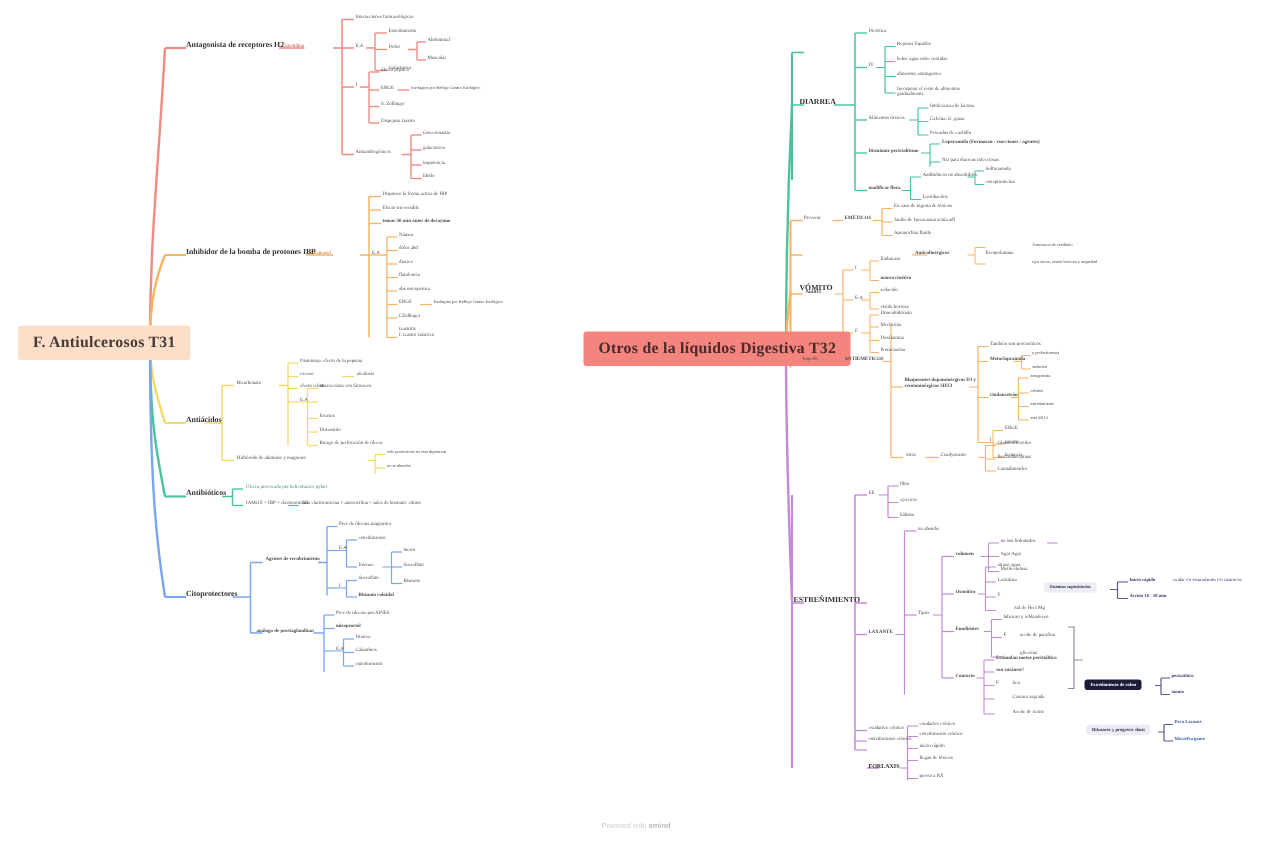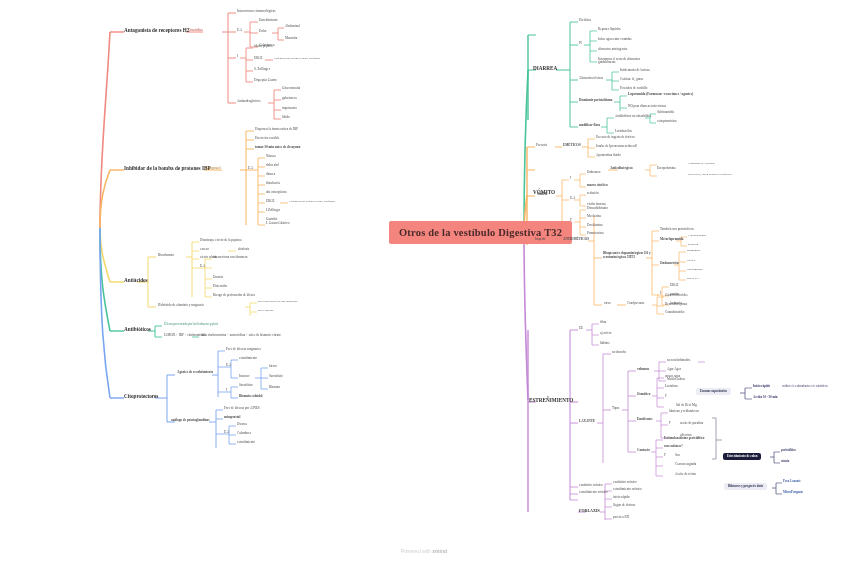--- a/index.html
+++ b/index.html
@@ -308,21 +308,22 @@
     <line x1="745" y1="388" x2="752" y2="388" stroke="#5b5b8a" stroke-width=".7"></line>
     <line x1="745" y1="399" x2="752" y2="399" stroke="#5b5b8a" stroke-width=".7"></line>
     <path d="M770 457 L774 457 M774 452 L774 463" stroke="#5b5b8a" stroke-width=".8" fill="none"></path>
     <line x1="774" y1="452" x2="780" y2="452" stroke="#5b5b8a" stroke-width=".7"></line>
     <line x1="774" y1="463" x2="780" y2="463" stroke="#5b5b8a" stroke-width=".7"></line>
     <path d="M772 488 L776 488 M776 483 L776 494" stroke="#5b5b8a" stroke-width=".8" fill="none"></path>
     <line x1="776" y1="483" x2="782" y2="483" stroke="#5b5b8a" stroke-width=".7"></line>
     <line x1="776" y1="494" x2="782" y2="494" stroke="#5b5b8a" stroke-width=".7"></line>
   </svg>
 
-  <div class="node central pink" style="left:389px;top:221px;">Otros de la vestíbulo Digestiva T32</div>
+  <div class="node central" style="left:12px;top:217px;">F. Antiulcerosos  T31</div>
+  <div class="node central pink" style="left:389px;top:221px;">Otros de la líquidos Digestiva T32</div>
 
   <div class="node main-lbl" style="left:124px;top:28px;">Antagonista de receptores H2</div>
   <div class="node main-lbl" style="left:124px;top:166px;">Inhibidor de la bomba de protones IBP</div>
   <div class="node main-lbl" style="left:124px;top:278px;">Antiácidos</div>
   <div class="node main-lbl" style="left:124px;top:327px;">Antibióticos</div>
   <div class="node main-lbl" style="left:124px;top:394px;">Citoprotectores</div>
 
   <div class="node sub red" style="left:188px;top:29px;">Cimetidina</div>
   <div class="node sub" style="left:237px;top:10px;">Interacciones farmacológicas</div>
   <div class="node sub" style="left:237px;top:29px;">E.A</div>

